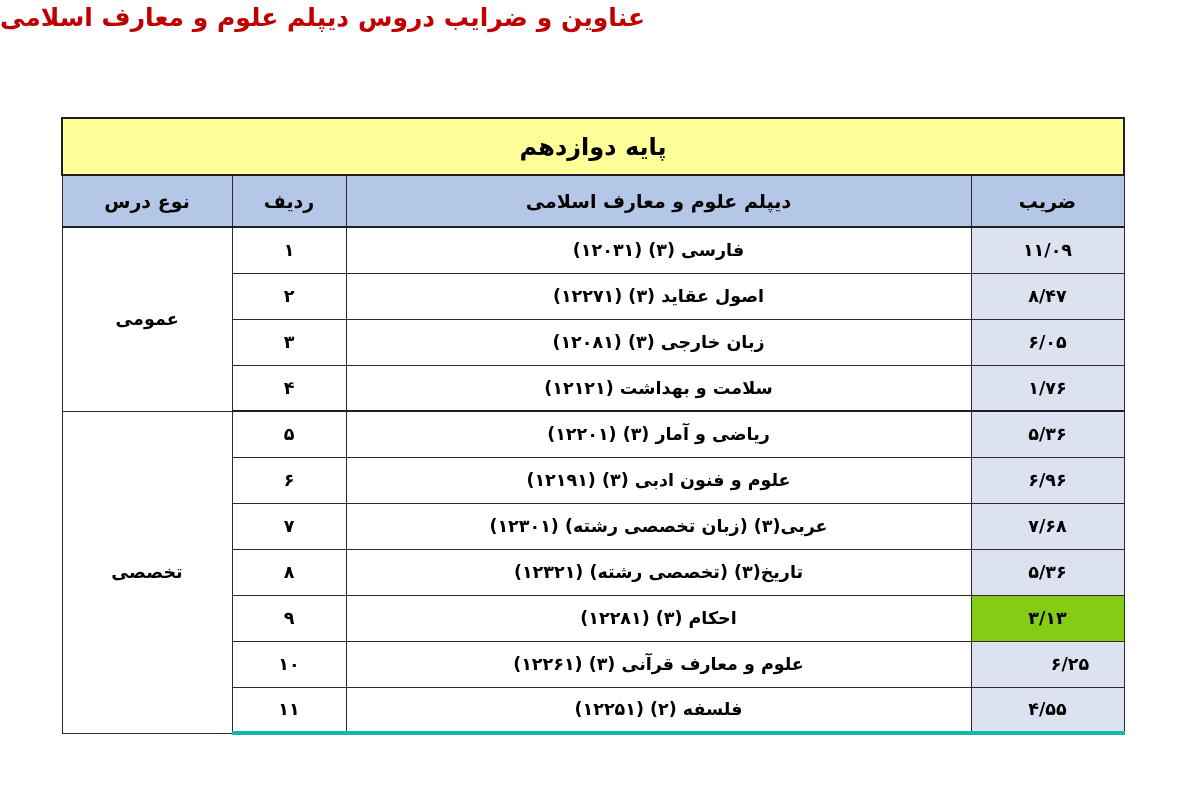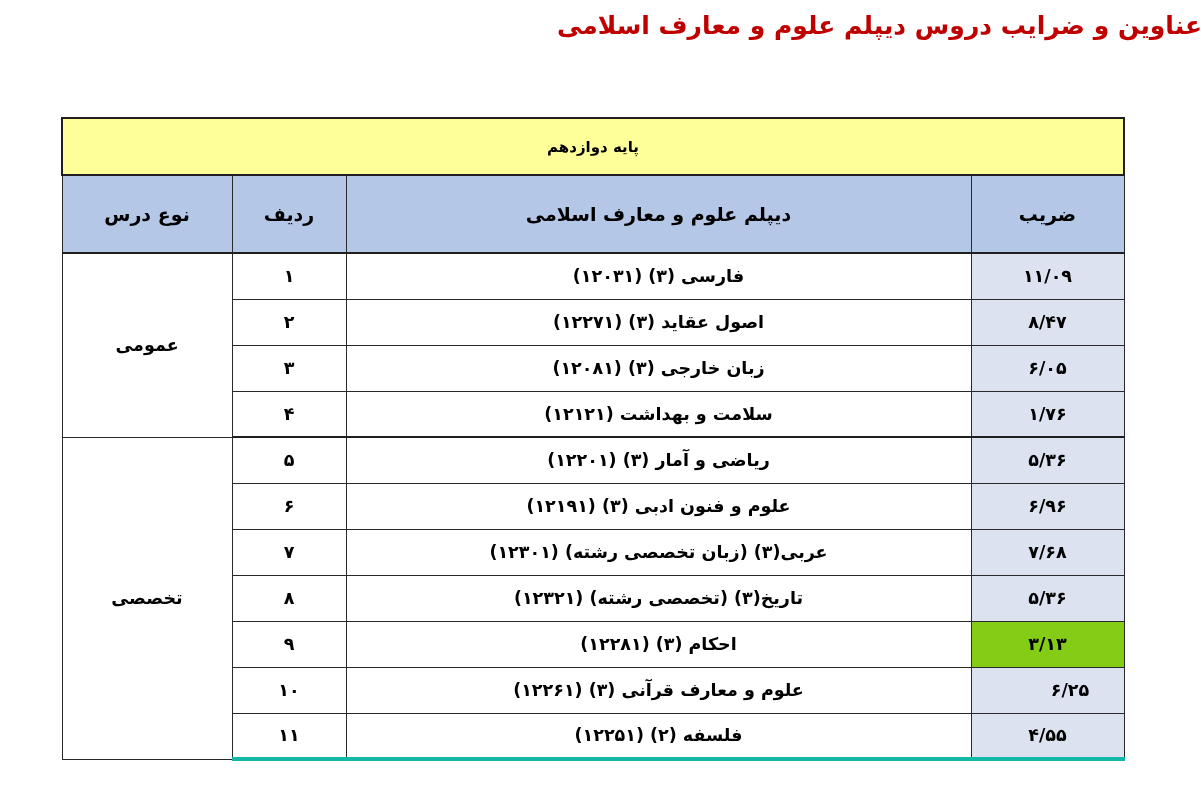--- a/index.html
+++ b/index.html
@@ -17,22 +17,21 @@
     position: relative;
     width: 1202px;
     height: 800px;
     background: #ffffff;
     overflow: hidden;
   }
 
   
   .title-block {
     width: 1202px;
-    padding-top: 8px;
-    text-align: right;
+    text-align: left;
   }
   .title-line {
     font-weight: bold;
     letter-spacing: 0;
     line-height: 1.45;
     white-space: nowrap;
     direction: rtl;
   }
   .title-line-1 {
     color: #c00000;
@@ -72,28 +71,28 @@
   
   col.c-type { width: 170px; }
   col.c-no   { width: 114px; }
   col.c-name { width: 625px; }
   col.c-coef { width: 153px; }
 
   
   tr.banner-row td {
     background: #ffff99;
     height: 57px;
-    font-size: 15px;
+    font-size: 24px;
     border: 2px solid #1f1f1f;
   }
 
   
   tr.head-row th {
     background: #b5c7e7;
-    height: 78px;
+    height: 52px;
     font-size: 19px;
     border: 1px solid #2a2a2a;
     border-top: 2px solid #1f1f1f;
     border-bottom: 2px solid #1f1f1f;
     margin-top: 44px;
   }
 
   
   tr.data-row td {
     height: 46px;

